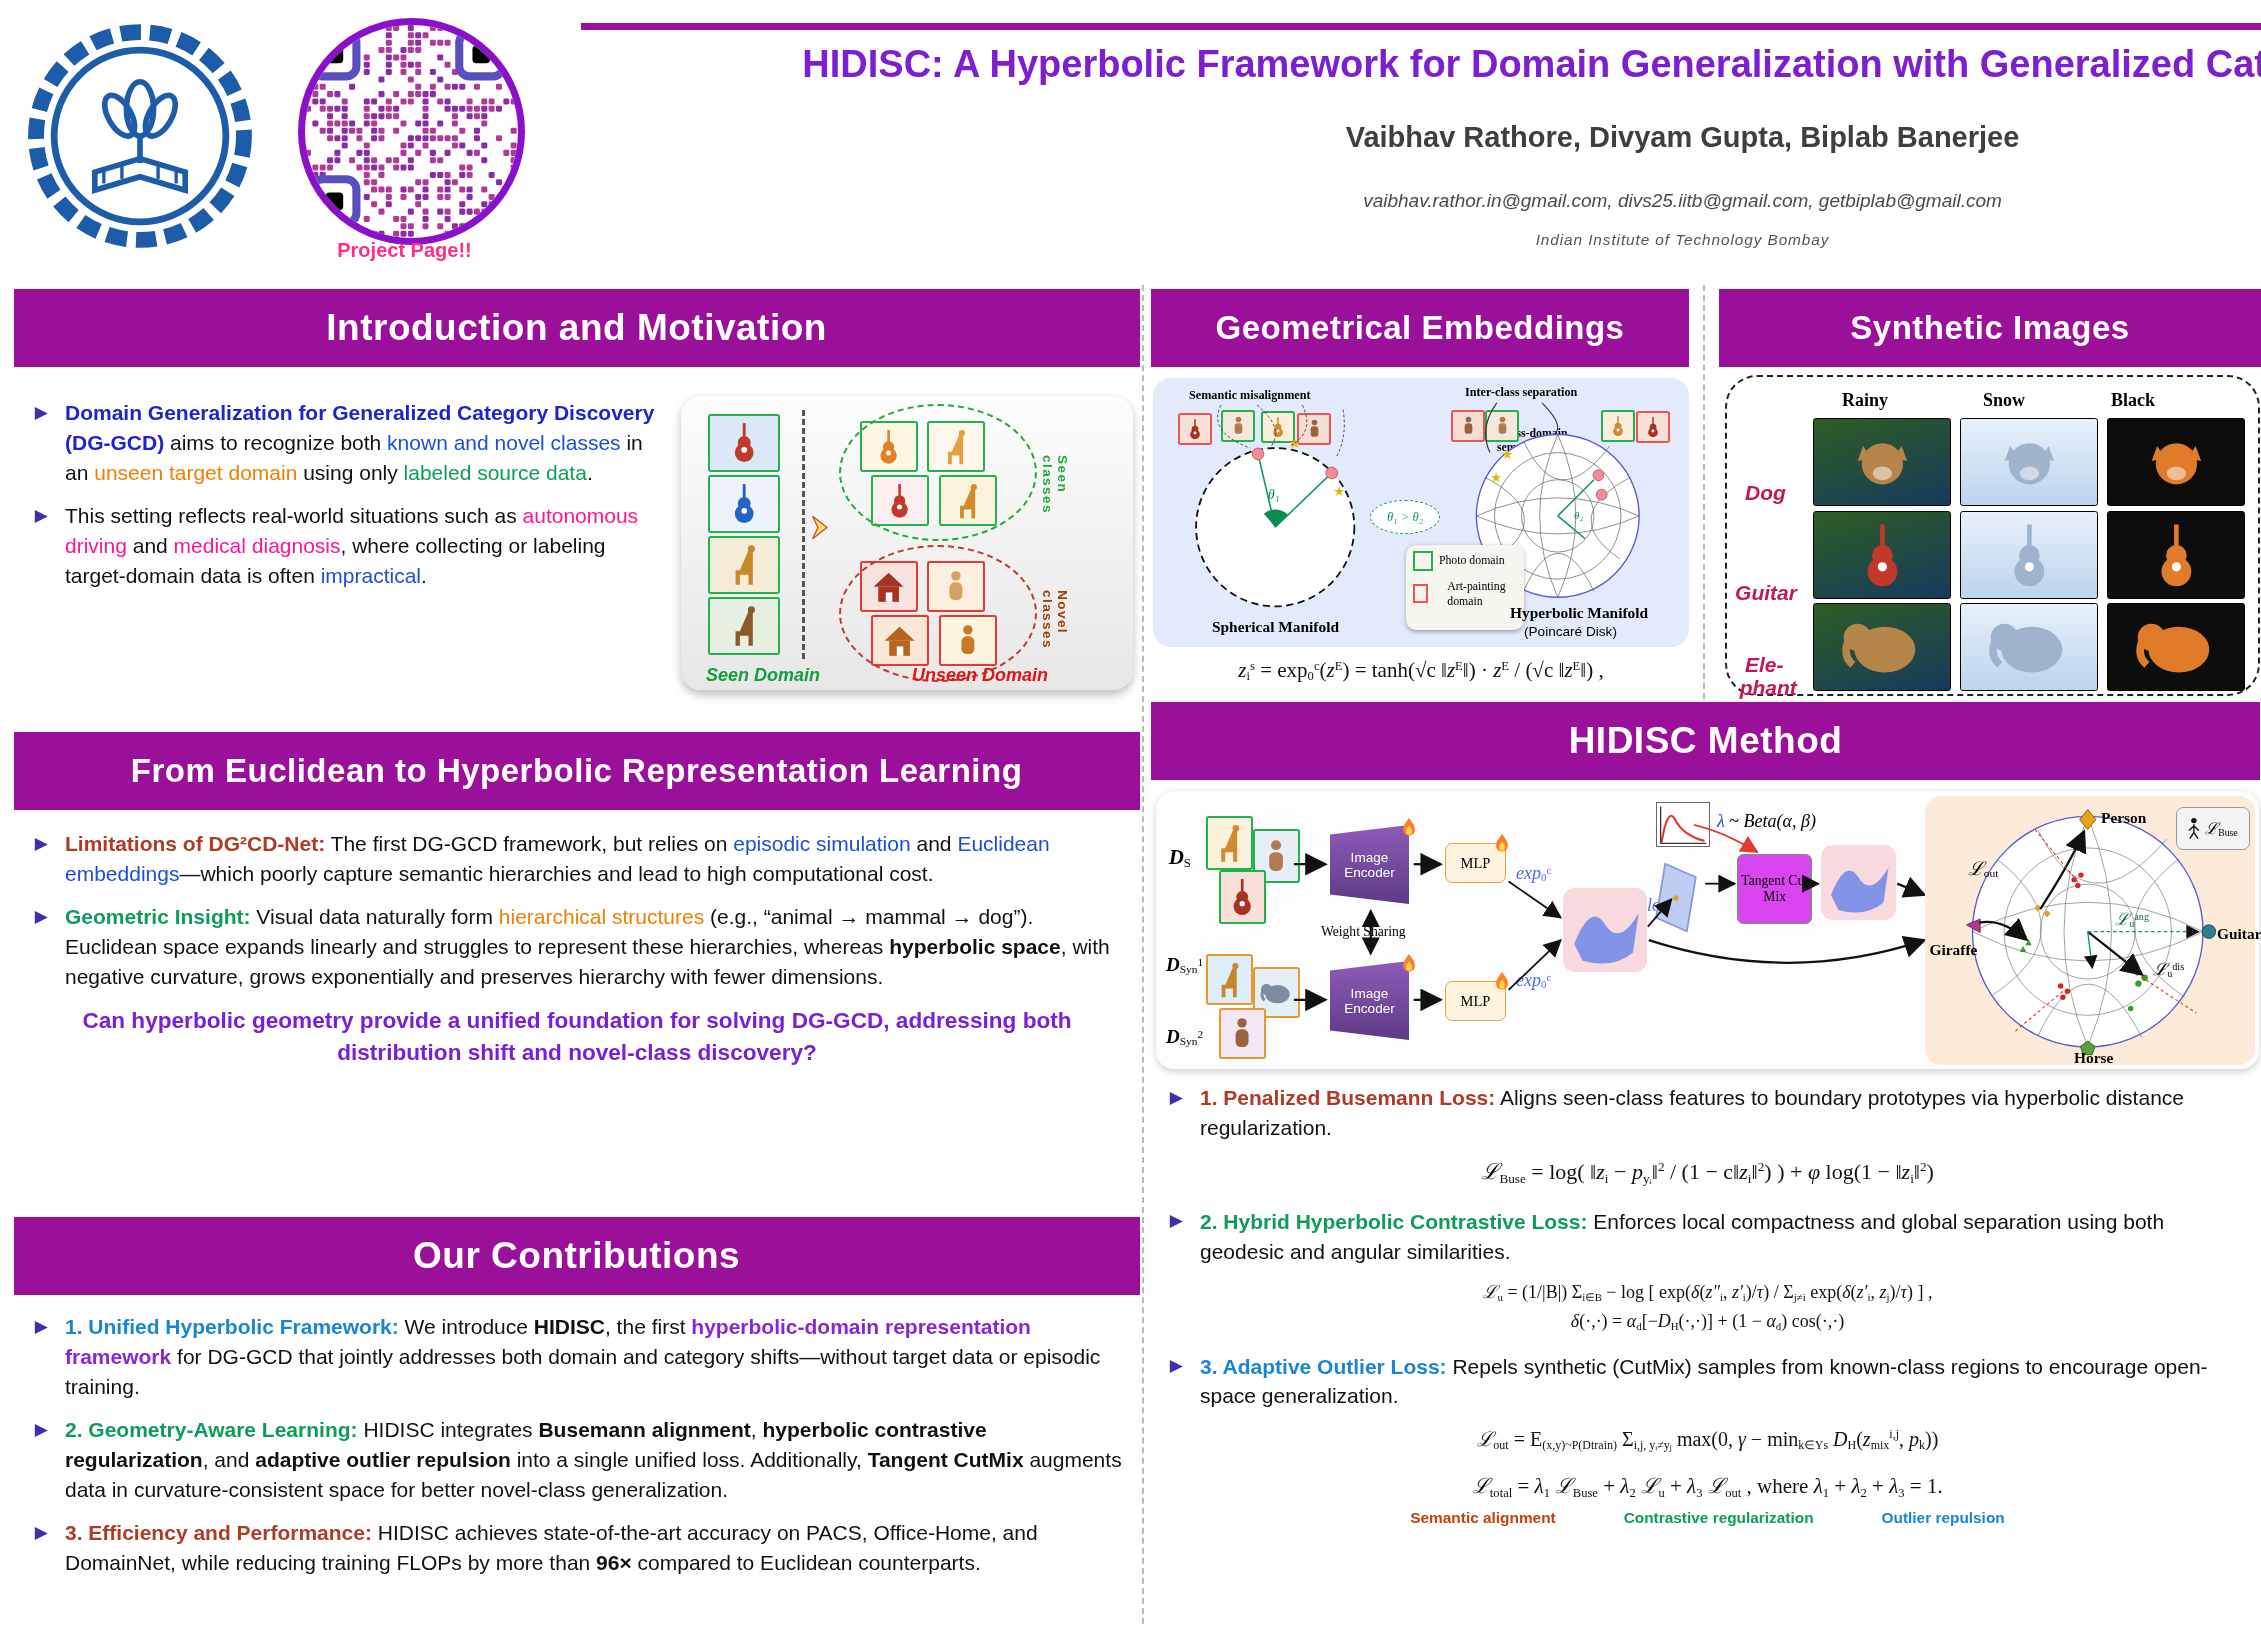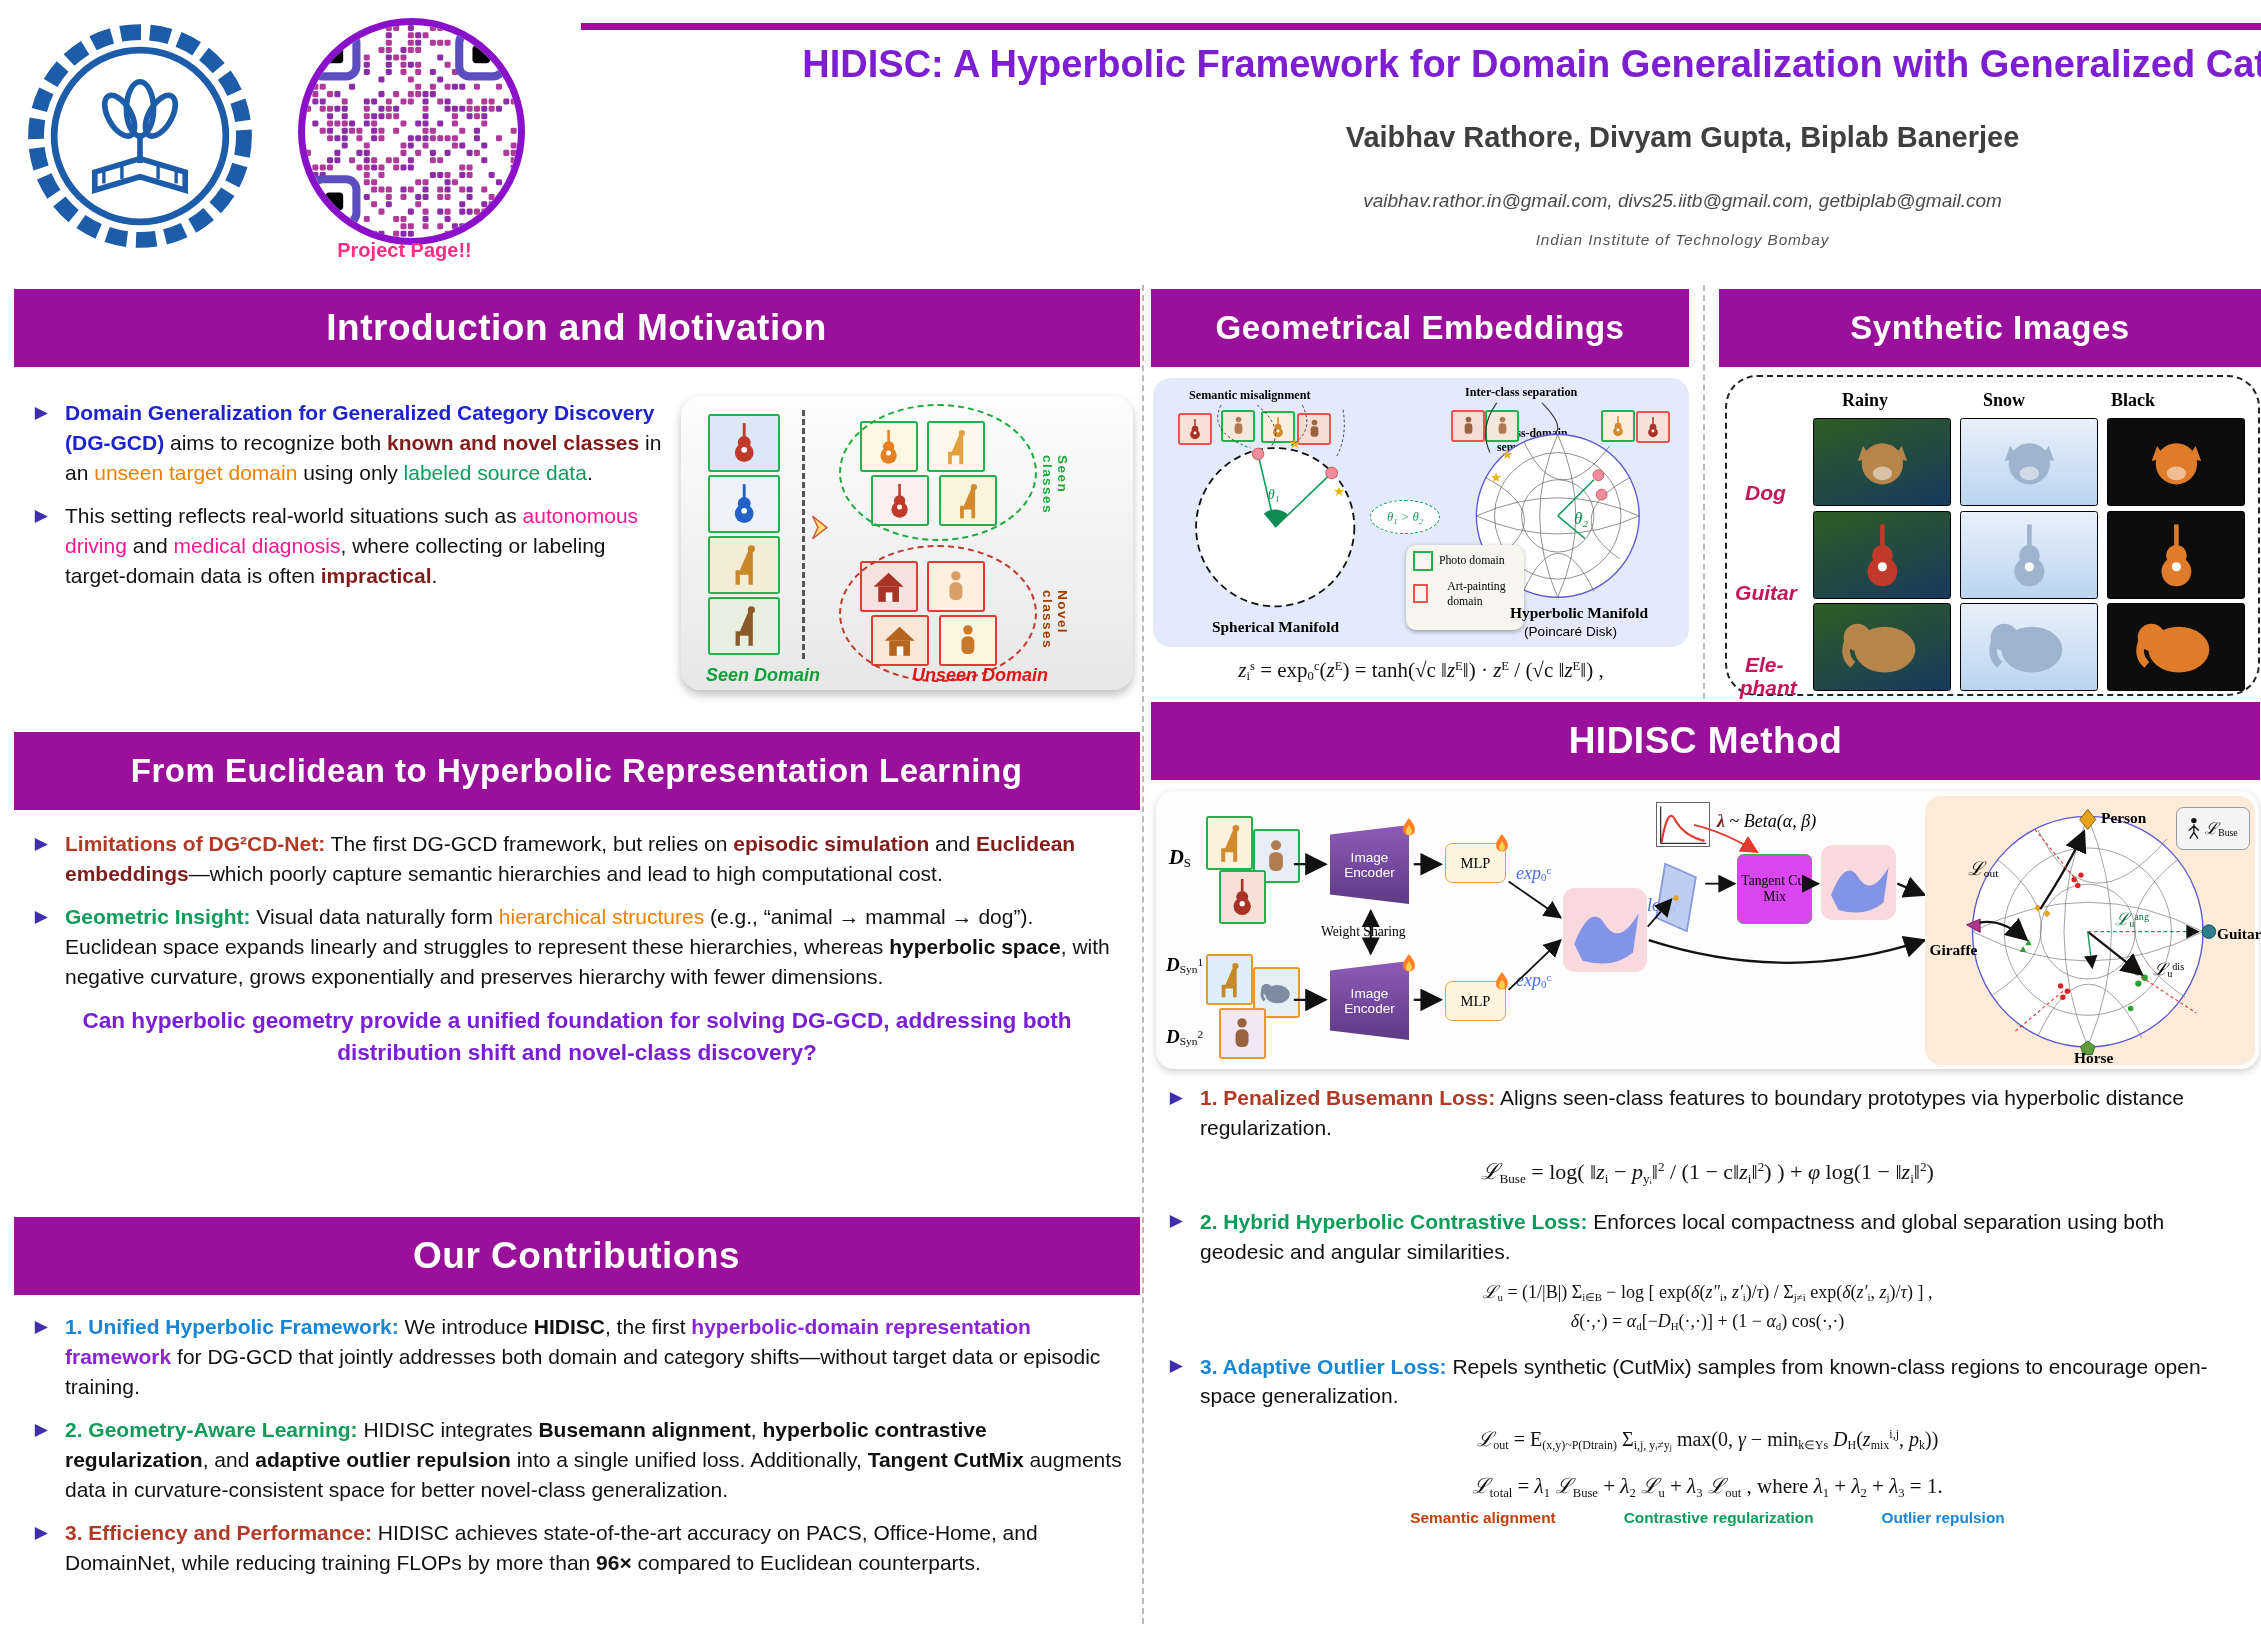--- a/index.html
+++ b/index.html
@@ -10,21 +10,21 @@
   .banner.mid{font-size:33px;}
   .dashv{position:absolute;border-left:2.3px dashed #b9b9b9;}
   .blt{position:relative;padding-left:33px;margin-bottom:13.6px;}
   .blt::before{content:"▶";position:absolute;left:2.7px;top:2.7px;color:#3f2fae;font-size:17px;}
   .txt{font-size:21px;line-height:1.42;color:#111;}
   .t-b{font-weight:bold;}
   .t-i{font-style:italic;}
   .t-sub{font-size:60%;vertical-align:-20%;}
   .t-sup{font-size:60%;vertical-align:45%;}
   .t-blue{color:#1d24cf;font-weight:bold;}
-  .t-red{color:#7f1d1d;font-weight:bold;}
+  .t-red{color:#1d4ed8;}
   .t-orange{color:#f07f00;}
   .t-green{color:#0d9d58;}
   .t-greenb{color:#0d9d58;font-weight:bold;}
   .t-mag{color:#ff1493;}
   .t-purple{color:#8825d6;font-weight:bold;}
   .t-brownb{color:#b03a25;font-weight:bold;}
   .t-skyb{color:#1886d4;font-weight:bold;}
   .question{color:#7a1fd6;font-weight:bold;text-align:center;font-size:22.6px;line-height:1.4;}
   .formula{font-family:"Liberation Serif",serif;text-align:center;color:#111;}
   .serif{font-family:"Liberation Serif",serif;}
@@ -563,21 +563,21 @@
       </g>
       <path d="M895 305 L975 225 M895 305 L955 355" stroke="#0d9d58" stroke-width="3.5"></path>
       <circle cx="985" cy="215" r="12" fill="#f08c9c" stroke="#c55" stroke-width="2"></circle>
       <circle cx="992" cy="258" r="12" fill="#f08c9c" stroke="#c55" stroke-width="2"></circle>
       <text x="770" y="180" font-size="30" fill="#e8b50a">★</text>
       <text x="745" y="230" font-size="30" fill="#e8b50a">★</text>
       <path d="M150 60 Q120 120 215 155 M230 60 Q290 110 262 150 M330 60 Q360 120 300 152 M420 70 Q430 130 405 175" stroke="#333" stroke-width="2" stroke-dasharray="6 5" fill="none"></path>
       <path d="M760 55 Q720 110 745 165 M860 55 Q905 100 892 120" stroke="#333" stroke-width="2.5" fill="none"></path>
     </svg>
     <div class="abs serif" style="left:115px;top:109px;color:#0d8b50;font-size:13.6px;font-style:italic;">θ₁</div>
-    <div class="abs serif" style="left:421px;top:131px;color:#0d8b50;font-size:17px;font-style:italic;">θ₂</div>
+    <div class="abs serif" style="left:421px;top:131px;color:#0d8b50;font-size:11px;font-style:italic;">θ₂</div>
     <div class="abs serif" style="left:217px;top:122px;width:68px;height:32px;border:1.4px dashed #0d9d58;border-radius:50%;display:flex;align-items:center;justify-content:center;color:#0d9d58;font-size:12.7px;font-style:italic;background:#fff;">θ₁ &gt; θ₂</div>
     <div class="abs" style="left:253px;top:167px;width:104px;height:72px;background:#f6f6ee;border-radius:10px;box-shadow:0 1.8px 4.5px rgba(0,0,0,.3);padding:6.3px 7.2px;">
       <div style="display:flex;align-items:center;gap:6.3px;">
         <span style="width:15.4px;height:15.4px;border:2.3px solid #22b14c;display:inline-block;"></span>
         <span class="serif" style="font-size:11.8px;">Photo domain</span>
       </div>
       <div style="display:flex;align-items:center;gap:19px;margin-top:8.1px;">
         <span style="width:15.4px;height:15.4px;border:2.3px solid #ef5350;display:inline-block;"></span>
         <span class="serif" style="font-size:11.8px;">Art-painting domain</span>
       </div>

